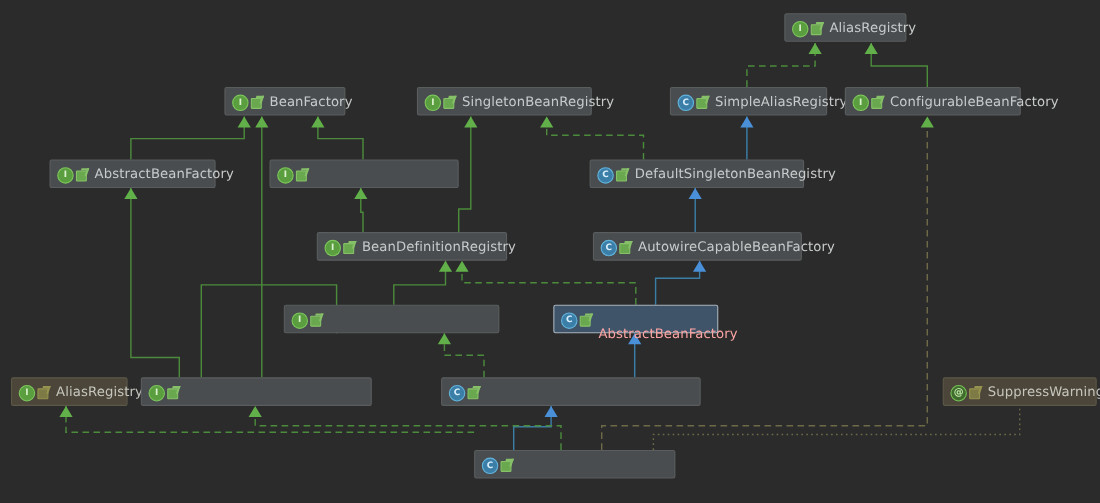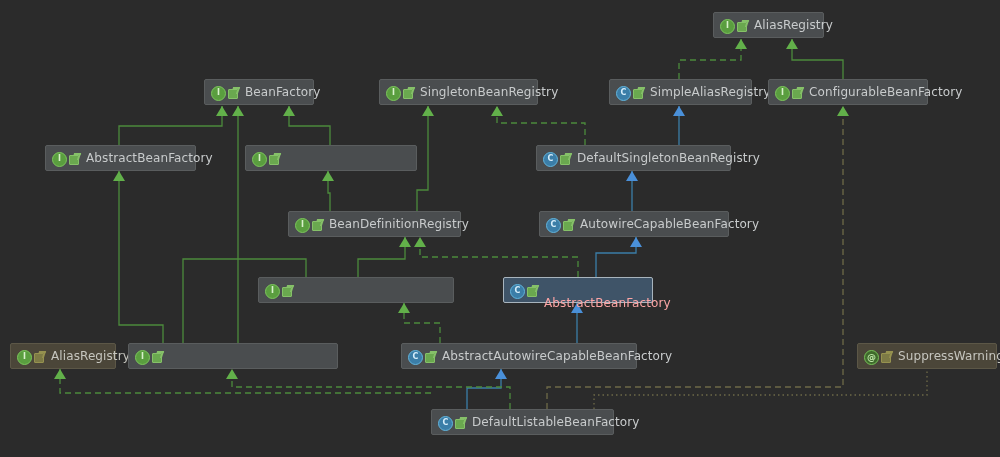--- a/index.html
+++ b/index.html
@@ -400,21 +400,20 @@
       <div class="node" style="left: 401px; top: 343px; width: 236px;">
         <span class="node-icons">
           <span class="ic ic-class">
             <span class="ic-circle">C</span>
           </span>
           <span class="ic-badge">
             <span class="b-body"></span>
             <span class="b-arm"></span>
           </span>
         </span>
-        <span class="node-label">AbstractAutowireCapableBeanFactory</span>
       </div>
       <div class="node library" style="left: 857px; top: 343px; width: 140px;">
         <span class="node-icons">
           <span class="ic ic-annotation">
             <span class="ic-circle">@</span>
           </span>
           <span class="ic-badge">
             <span class="b-body"></span>
             <span class="b-arm"></span>
           </span>
@@ -424,16 +423,15 @@
       <div class="node" style="left: 431px; top: 409px; width: 183px;">
         <span class="node-icons">
           <span class="ic ic-class">
             <span class="ic-circle">C</span>
           </span>
           <span class="ic-badge">
             <span class="b-body"></span>
             <span class="b-arm"></span>
           </span>
         </span>
-        <span class="node-label">DefaultListableBeanFactory</span>
       </div>
     </div>
 </div>
 
 </body></html>

